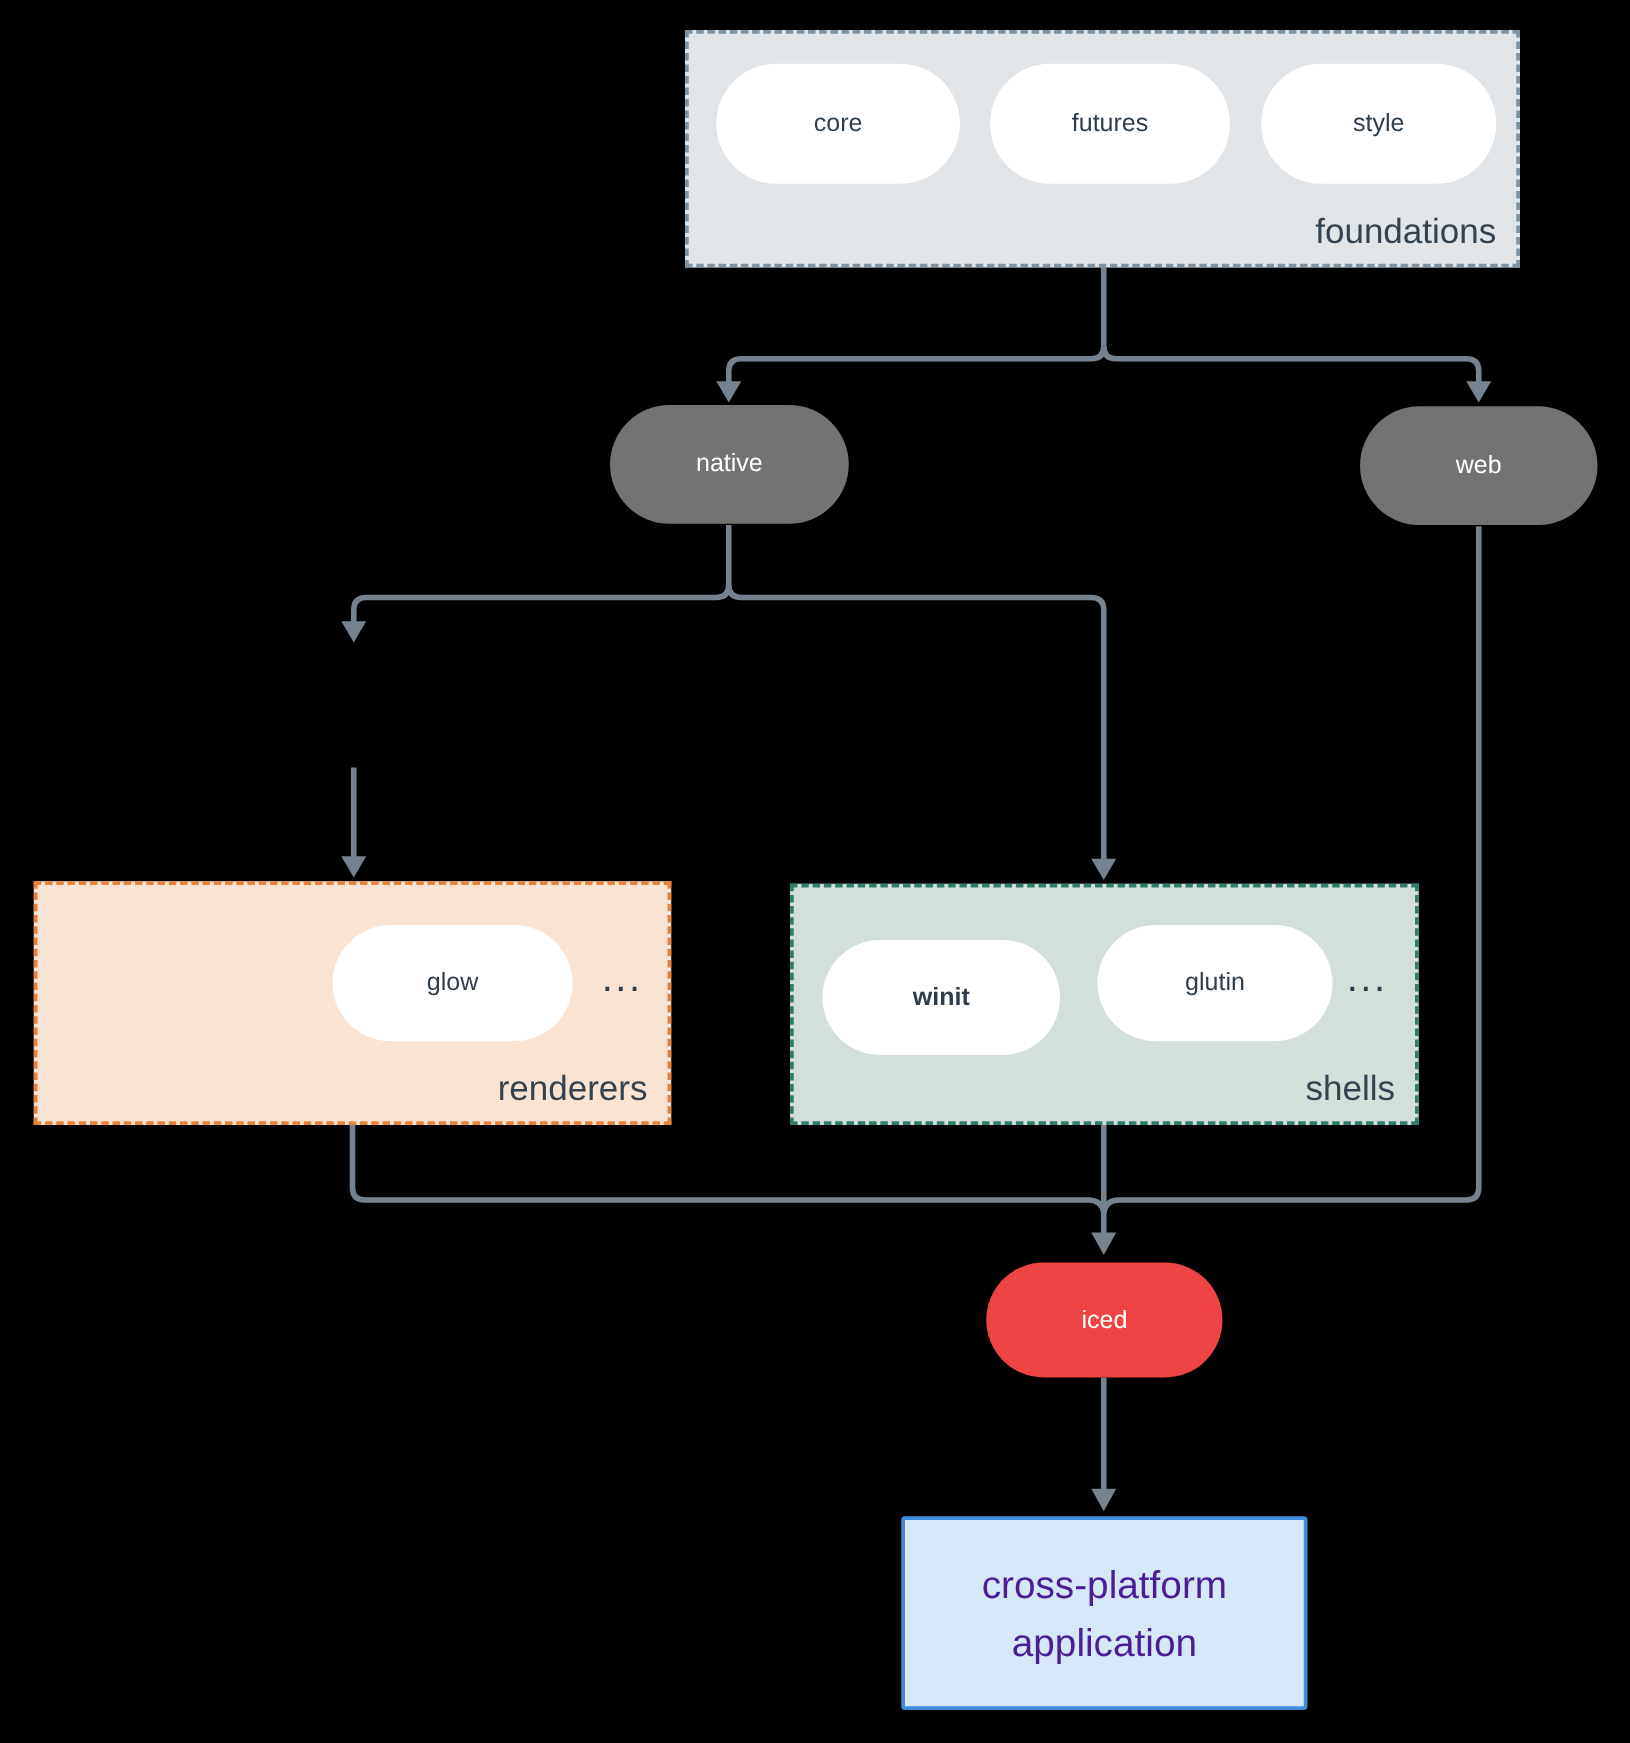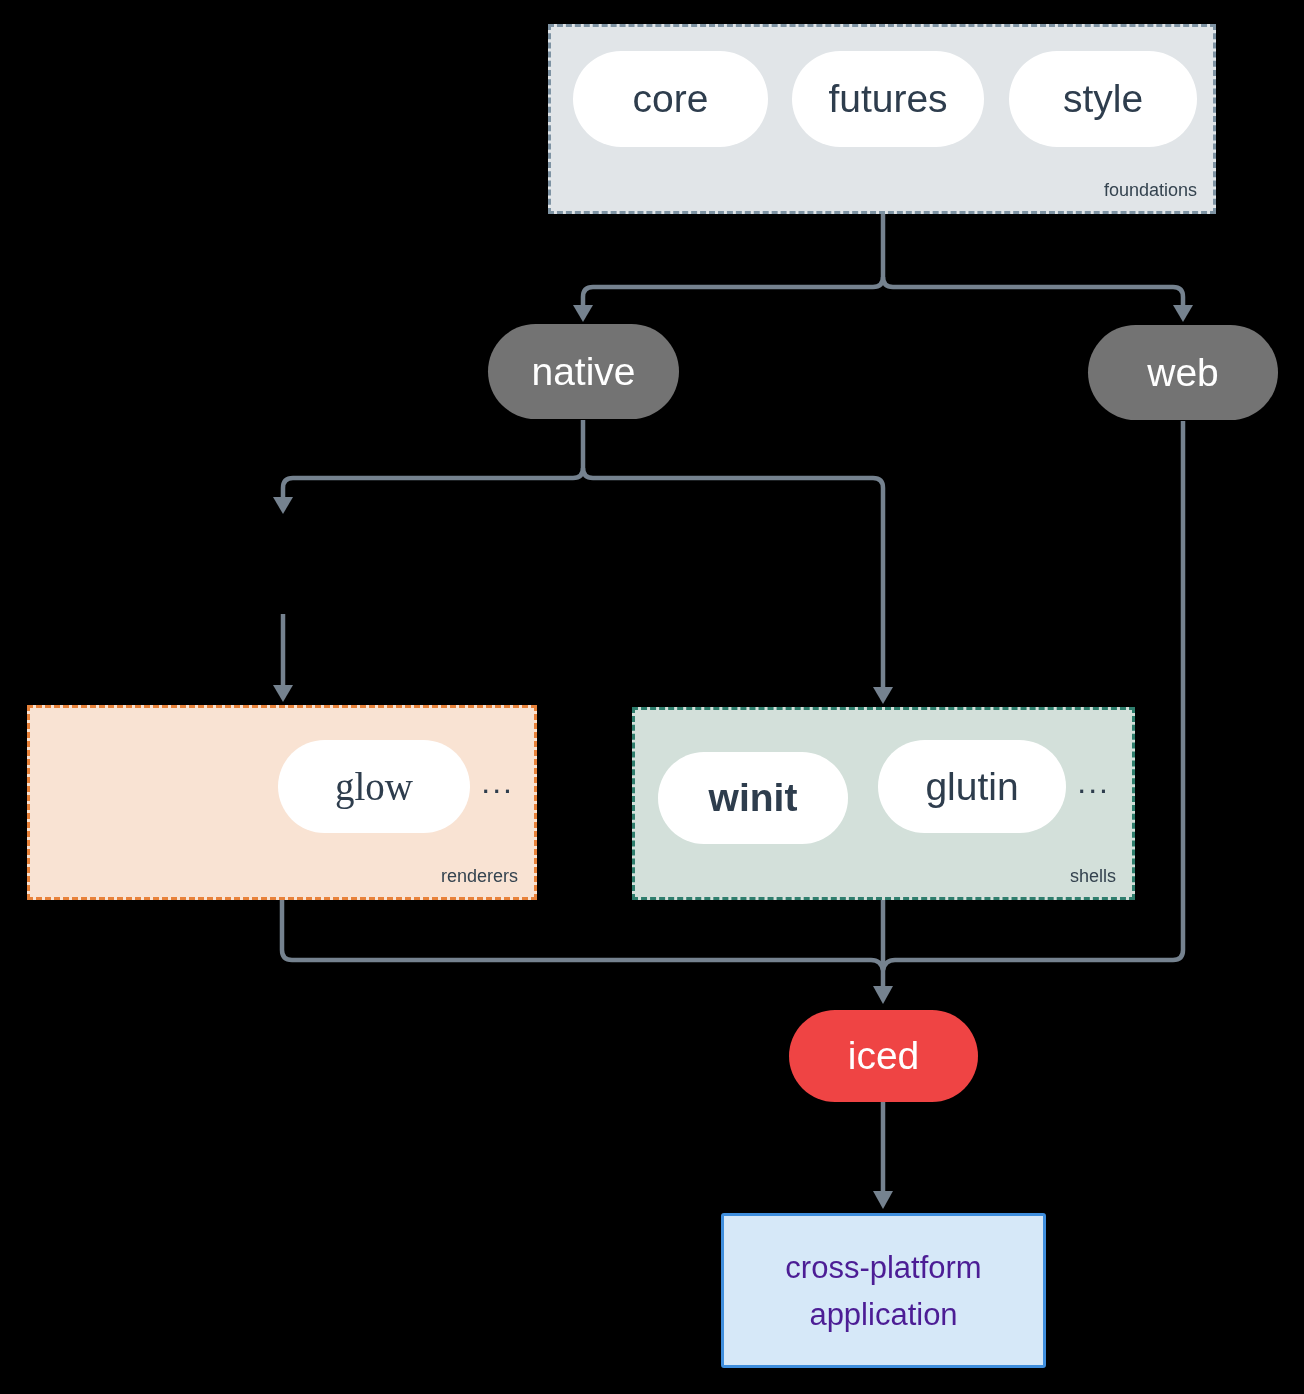--- a/index.html
+++ b/index.html
@@ -32,32 +32,32 @@
   svg.connectors path.arrow {
     fill: #75828f;
     stroke: none;
   }
   .node {
     position: absolute;
     display: flex;
     align-items: center;
     justify-content: center;
     box-sizing: border-box;
-    font-size: 39px;
+    font-size: 20px;
     color: #2e3d4d;
   }
   .group-box {
     position: absolute;
     box-sizing: border-box;
   }
   .group-box .group-label {
     position: absolute;
     right: 16px;
     bottom: 10px;
-    font-size: 18px;
+    font-size: 28px;
     color: #34434f;
   }
   .pill-white {
     background: #ffffff;
     border-radius: 48px;
     color: #2e3d4d;
   }
   .pill-colored {
     border-radius: 48px;
     color: #ffffff;
@@ -139,21 +139,21 @@
     <div class="node pill-white" style="left: 241px; top: 24px; width: 192px; height: 96px; position: absolute;">futures</div>
     <div class="node pill-white" style="left: 458px; top: 24px; width: 188px; height: 96px; position: absolute;">style</div>
     <div class="group-label">foundations</div>
   </div>
 
   <div class="node pill-colored node-native" style="left:488px; top:324px; width:191px; height:95px;">native</div>
   <div class="node pill-colored node-web" style="left:1088px; top:325px; width:190px; height:95px;">web</div>
 
 
   <div class="group-box renderers-box" style="left:27px; top:705px; width:510px; height:195px;">
-    <div class="node pill-white" style="left: 248px; top: 32px; width: 192px; height: 93px; position: absolute; font-family: Liberation Serif, serif;">glow</div>
+    <div class="node pill-white" style="left: 236px; top: 32px; width: 192px; height: 93px; position: absolute;">glow</div>
     <span class="ellipsis" style="right: 20px; top: 56px; position: absolute;">...</span>
     <div class="group-label">renderers</div>
   </div>
 
   <div class="group-box shells-box" style="left:632px; top:707px; width:503px; height:193px;">
     <div class="node pill-white" style="left: 23px; top: 42px; width: 190px; height: 92px; position: absolute; font-weight: bold;">winit</div>
     <div class="node pill-white" style="left: 243px; top: 30px; width: 188px; height: 93px; position: absolute;">glutin</div>
     <span class="ellipsis" style="right: 22px; top: 54px; position: absolute;">...</span>
     <div class="group-label">shells</div>
   </div>

